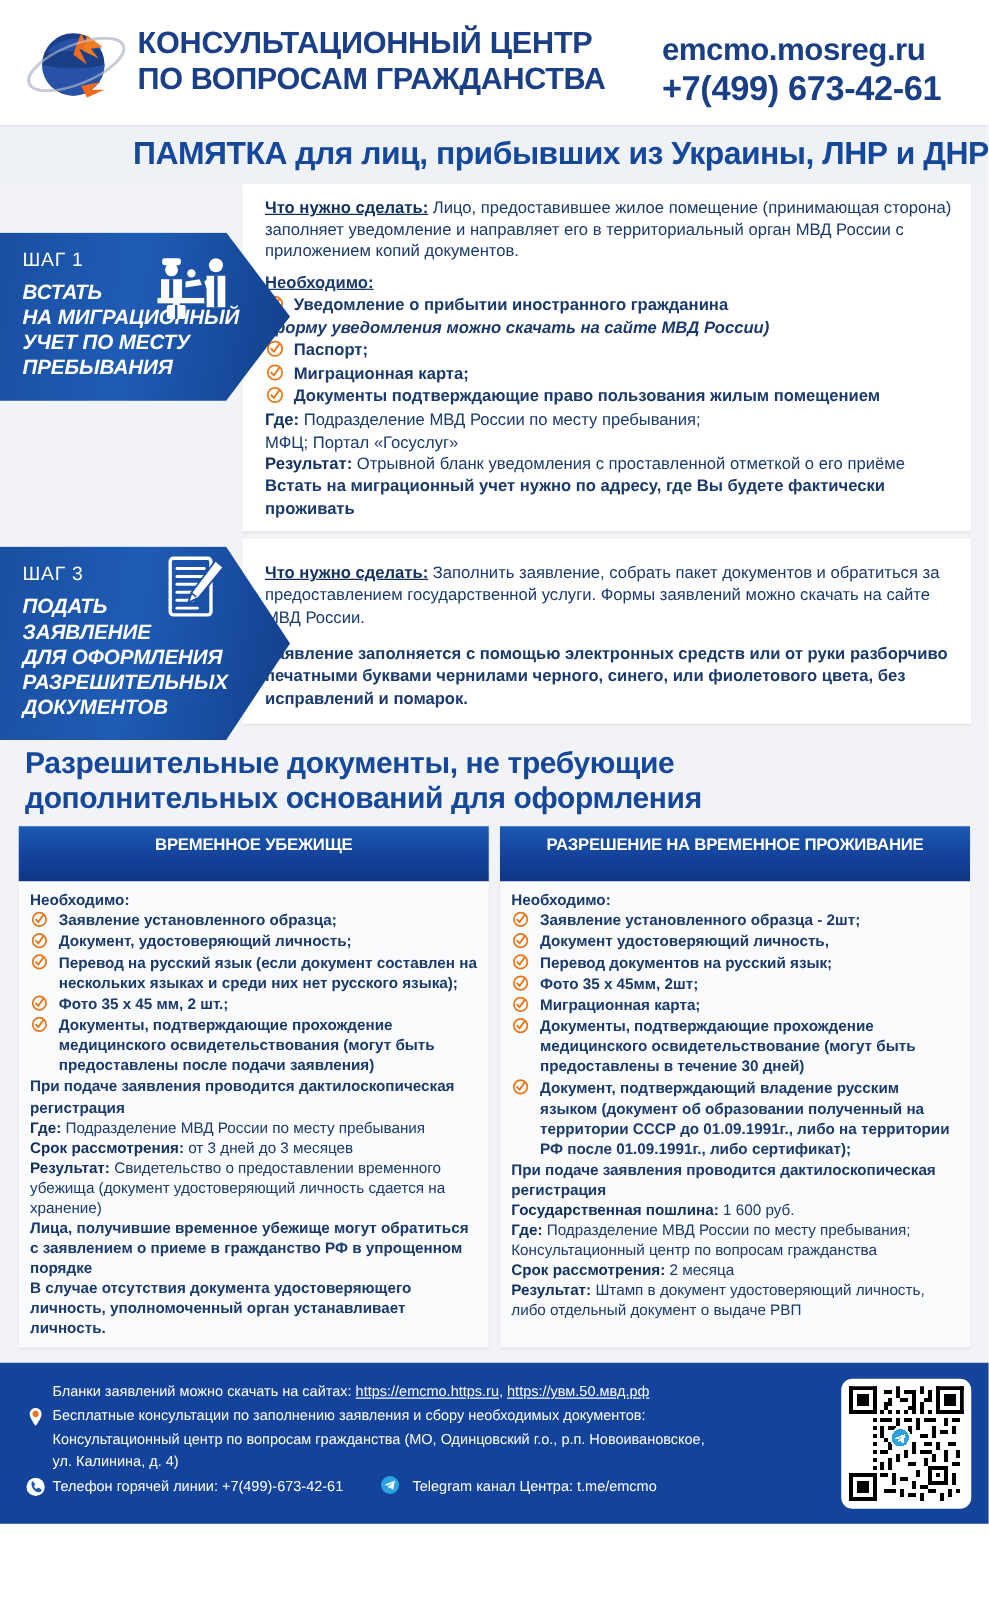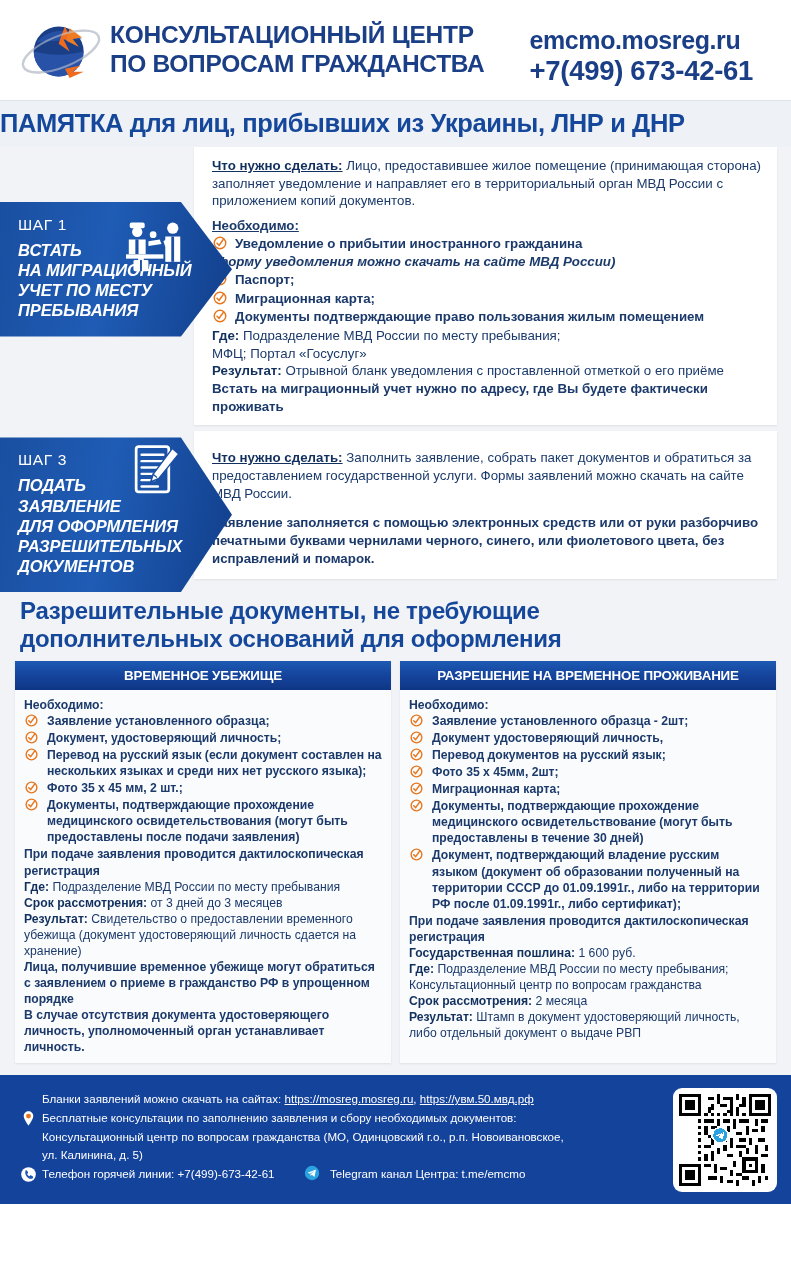--- a/index.html
+++ b/index.html
@@ -29,21 +29,21 @@
   .contact {
     margin-left:auto; text-align:left; color:#1b3f87;
     font-weight:bold; line-height:1.16; padding-right:20px;margin-top:12px;
   }
   .contact .site { font-size:25px; letter-spacing:-0.4px; }
   .contact .phone { font-size:27.5px; letter-spacing:-0.3px; }
 
   
   .title-banner {
     background:#eef1f6; padding: 8px 0 9px 0;
-    text-align:left;
+    text-align:right;
     border-top:1px solid #dfe4ec;
   }
   .title-banner .t {
     color:#15479b; font-size:25.5px; font-weight:bold; letter-spacing:-0.4px;
   }
 
   
   .body-area { background:#f1f3f7; padding-bottom:4px; position:relative; }
 
   .step-block { position:relative; margin-bottom:6px; }
@@ -86,21 +86,21 @@
     font-size:24px; line-height:1.16; letter-spacing:-0.3px;
     padding:12px 20px 8px 20px; background:#f1f3f7;
   }
 
   
   .cols { display:flex; gap:9px; padding:0 15px 8px 15px; background:#f1f3f7; }
   .col { flex:1 1 50%; background:#fafbfd; box-shadow:0 1px 2px rgba(0,0,0,0.08); }
   .col-head {
     background:linear-gradient(180deg,#1d5ab3 0%, #14429a 55%, #0f3685 100%);
     color:#fff; text-align:center; font-weight:bold; font-size:13.4px;
-    padding:7px 4px 7px 4px; letter-spacing:-0.2px;
+    padding:7px 4px 22px 4px; letter-spacing:-0.2px;
   }
   .col-body { padding:7px 8px 8px 9px; }
   .col-body .txt { font-size:12.2px; line-height:1.315; }
 
   
   .footer {
     background:#14439c; color:#ffffff; padding:12px 14px 12px 22px;
     display:flex; align-items:flex-start; gap:10px; min-height:126px;
   }
   .footer-text { flex:1 1 auto; font-size:11.6px; line-height:1.62; padding-top:3px; }
@@ -201,21 +201,21 @@
             <b>Где:</b><span> Подразделение МВД России по месту пребывания;</span>
           </p>
           <p class="line">МФЦ; Портал «Госуслуг»</p>
           <p class="line">
             <b>Результат:</b><span> Отрывной бланк уведомления с проставленной отметкой о его приёме</span>
           </p>
           <p class="line bold">Встать на миграционный учет нужно по адресу, где Вы будете фактически проживать</p>
         </div>
       </div>
 
-      <div class="step-badge" style="top:55px;">
+      <div class="step-badge" style="top:39px;">
         <div class="step-num">ШАГ 1</div>
         <div class="step-title" style="white-space:pre-line;">ВСТАТЬ
 НА МИГРАЦИОННЫЙ
 УЧЕТ ПО МЕСТУ
 ПРЕБЫВАНИЯ</div>
         <div class="step-icon">
           <svg viewBox="0 0 70 62" width="66" height="58" aria-hidden="true">
             <rect x="8" y="7" width="16" height="6" rx="2" fill="#fff"></rect>
             <circle cx="16" cy="17" r="5.5" fill="#fff"></circle>
             <path d="M7 25 h18 v16 h-18z" fill="#fff"></path>
@@ -406,33 +406,33 @@
           </div>
         </div>
       </div>
 
     </div>
   </div>
 
   <div class="footer">
     <div class="footer-text">
       <div class="frow noic">
-        <span>Бланки заявлений можно скачать на сайтах: </span><span class="lnk">https://mosreg.mosreg.ru</span><span>, </span><span class="lnk">https://увм.50.мвд.рф</span>
+        <span>Бланки заявлений можно скачать на сайтах: </span><span class="lnk">https://emcmo.https.ru</span><span>, </span><span class="lnk">https://увм.50.мвд.рф</span>
       </div>
       <div class="frow">
         <span class="fic">
           <svg viewBox="0 0 20 20" width="17" height="17">
               <path d="M10 1.6c-3.1 0-5.6 2.5-5.6 5.6 0 4.2 5.6 11.2 5.6 11.2s5.6-7 5.6-11.2c0-3.1-2.5-5.6-5.6-5.6z" fill="#ffffff"></path>
               <circle cx="10" cy="7.2" r="2.9" fill="#e8761b"></circle>
             </svg>
         </span>
         <span>Бесплатные консультации по заполнению заявления и сбору необходимых документов:</span>
       </div>
       <div class="frow noic">Консультационный центр по вопросам гражданства (МО, Одинцовский г.о., р.п. Новоивановское,</div>
-      <div class="frow noic">ул. Калинина, д. 5)</div>
+      <div class="frow noic">ул. Калинина, д. 4)</div>
       <div class="frow">
         <span class="fic">
           <svg viewBox="0 0 20 20" width="17" height="17">
               <circle cx="10" cy="10" r="8.6" fill="#ffffff"></circle>
               <path d="M6.4 5.2c0.7-0.5 1.6-0.4 2 0.4l0.9 1.6c0.3 0.6 0.2 1.2-0.3 1.6l-0.6 0.5c0.5 1.2 1.5 2.2 2.7 2.7l0.5-0.6c0.4-0.5 1-0.6 1.6-0.3l1.6 0.9c0.8 0.4 0.9 1.3 0.4 2-1.3 1.6-3.6 1.4-5.8-0.3C7.2 11.9 5.4 9 6.4 5.2z" fill="#1b57b5"></path>
             </svg>
         </span>
         <span>Телефон горячей линии: +7(499)-673-42-61</span>
         <span class="tg-inline">
           <svg viewBox="0 0 20 20" width="16" height="16">

